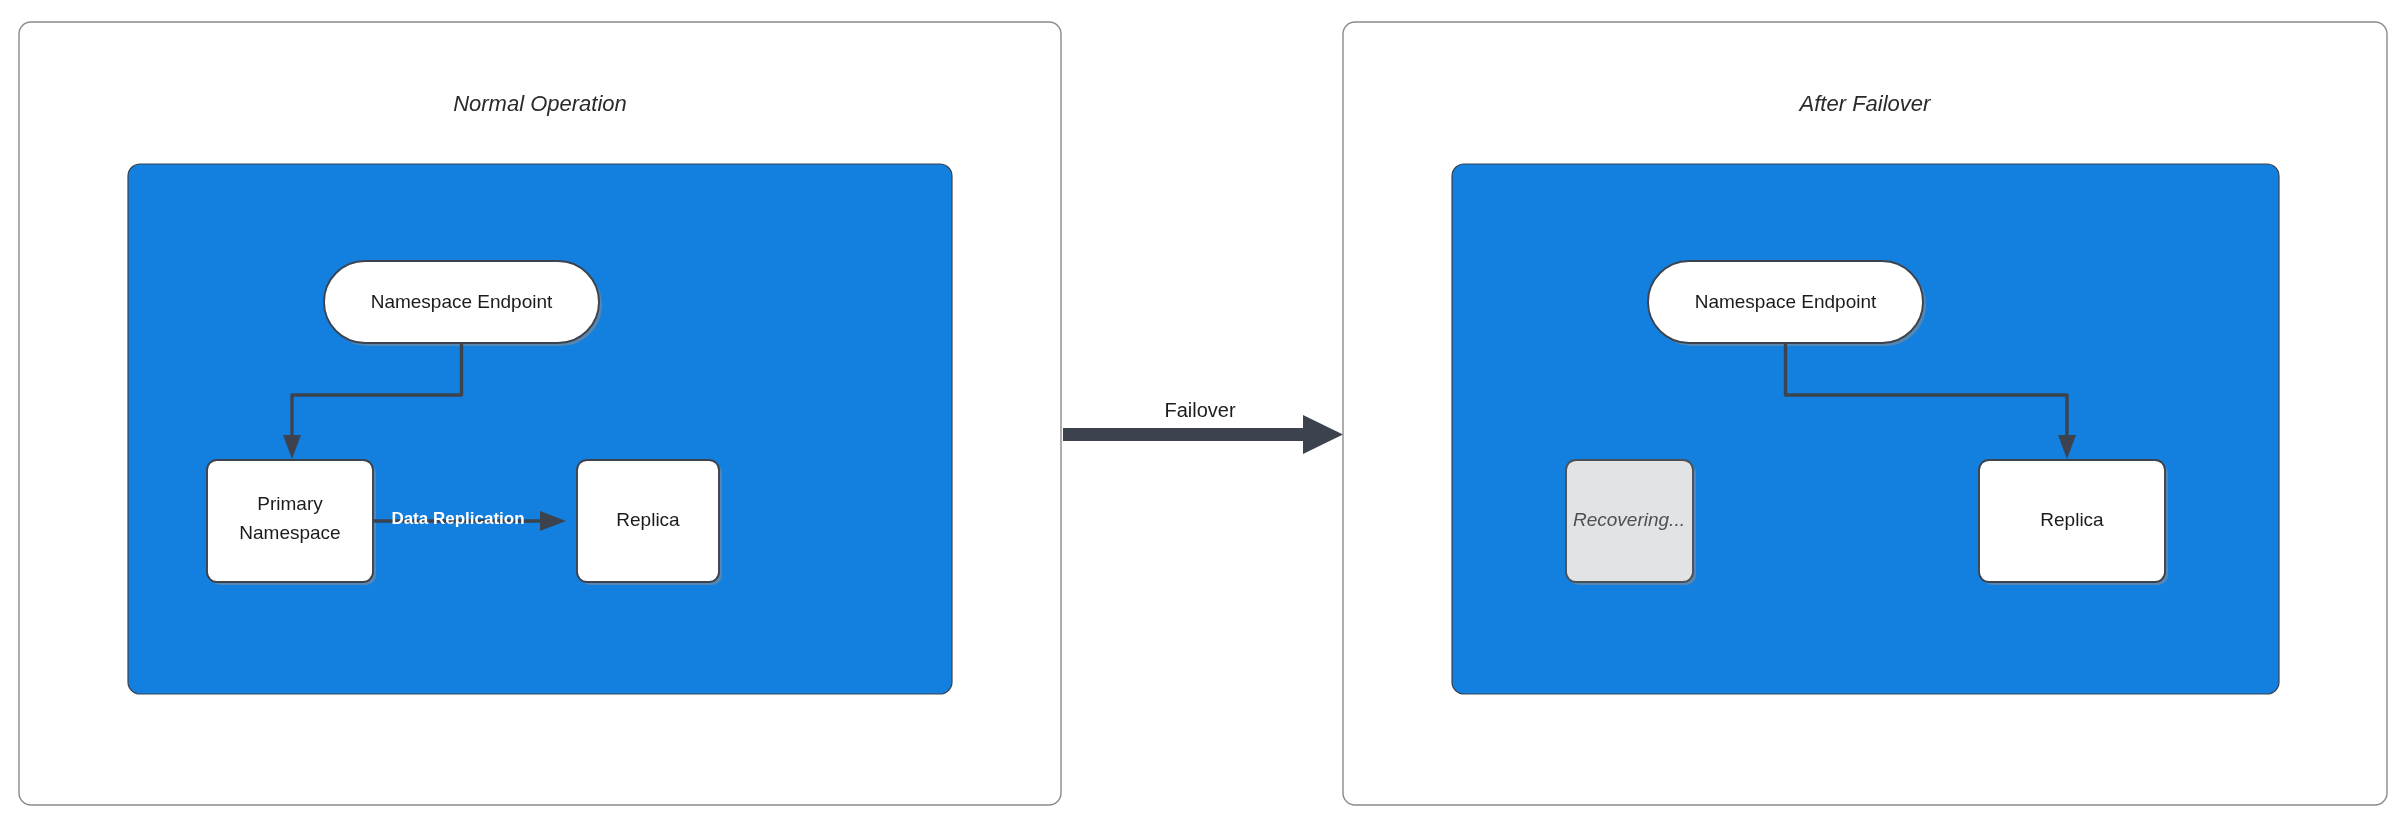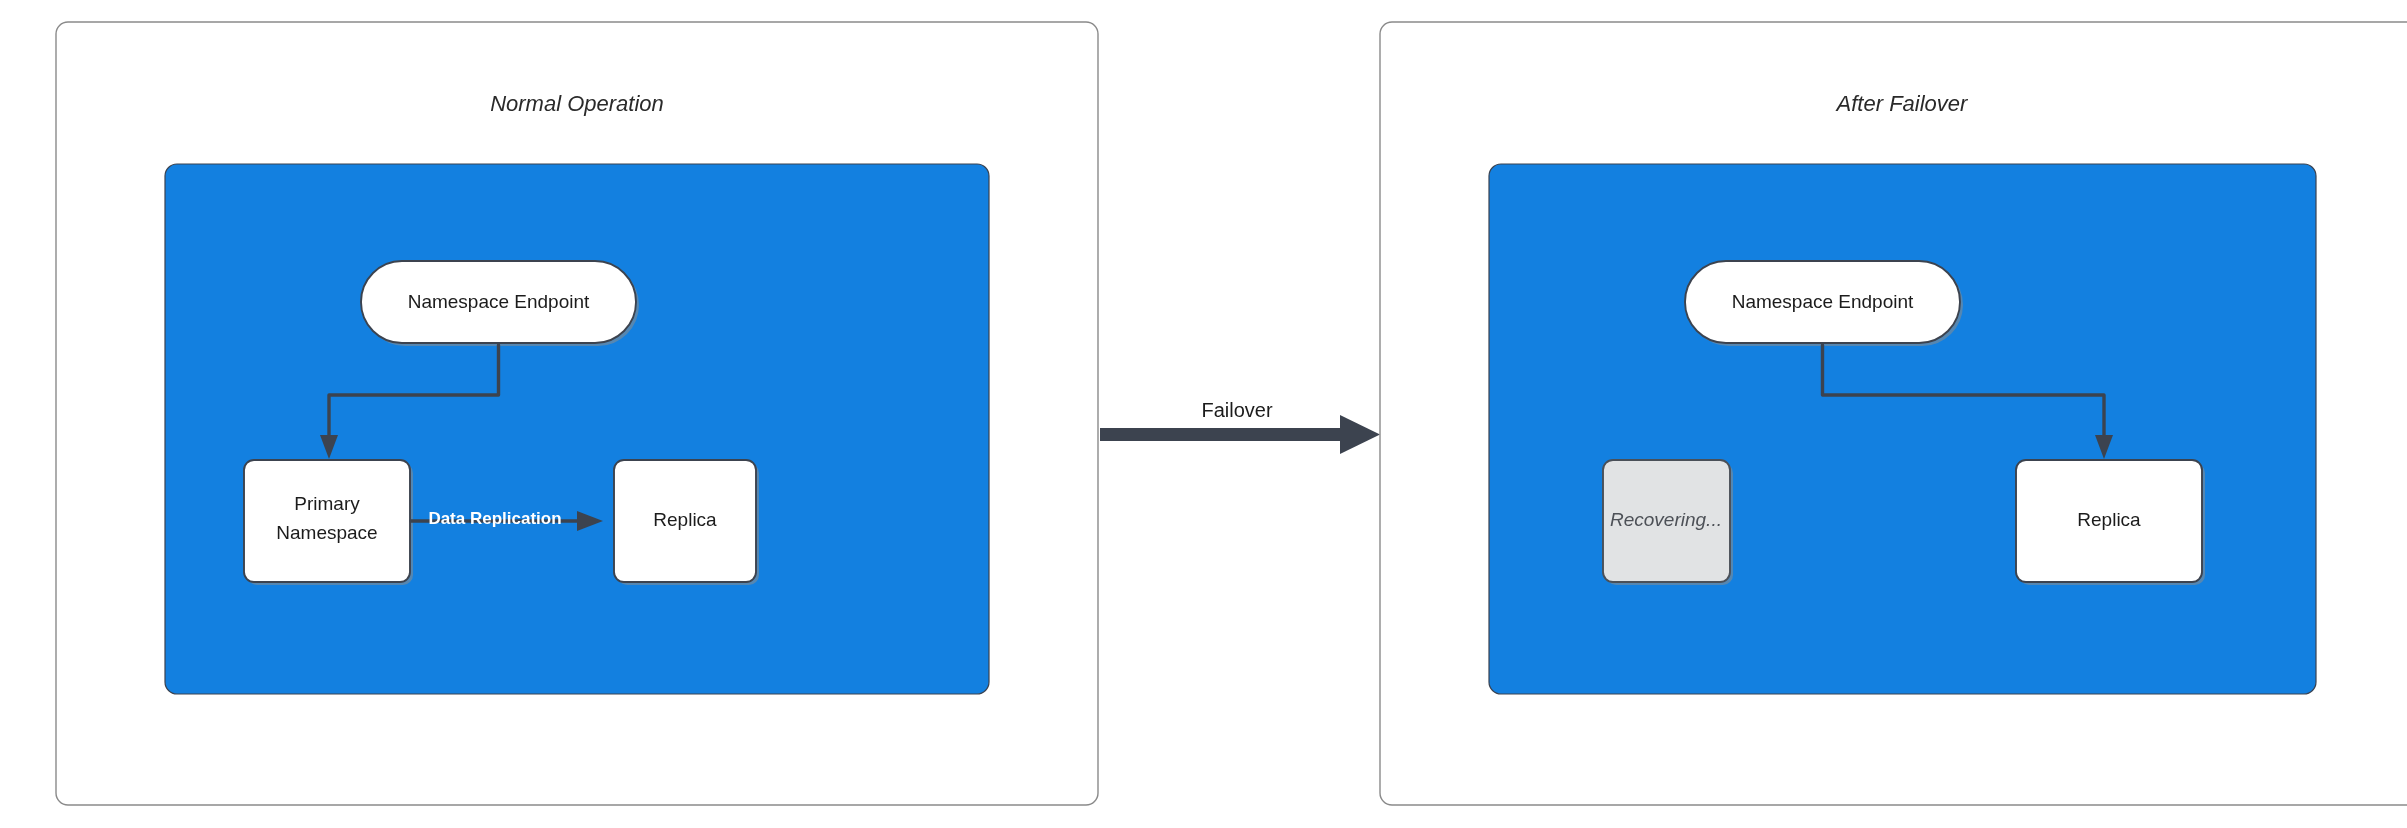--- a/index.html
+++ b/index.html
@@ -11,21 +11,20 @@
     width: 2407px;
     height: 828px;
     font-family: "Liberation Sans", sans-serif;
     overflow: hidden;
   }
   #diagram-root {
     position: relative;
     width: 2297px;
     height: 828px;
     background: #ffffff;
-    padding-left: 37px;
   }
   svg#diagram-svg {
     display: block;
     width: 2407px;
     height: 828px;
   }
   .panel-frame {
     fill: #ffffff;
     stroke: #8a8a8a;
     stroke-width: 1.4;

